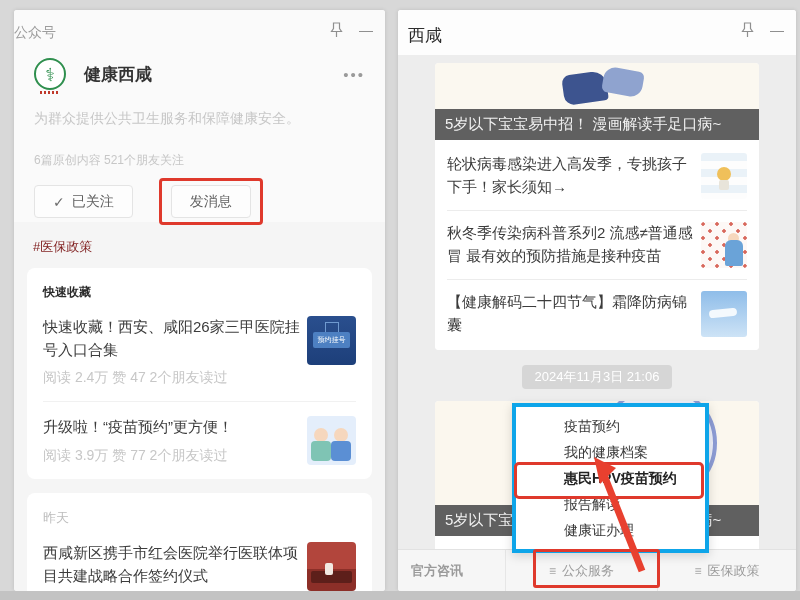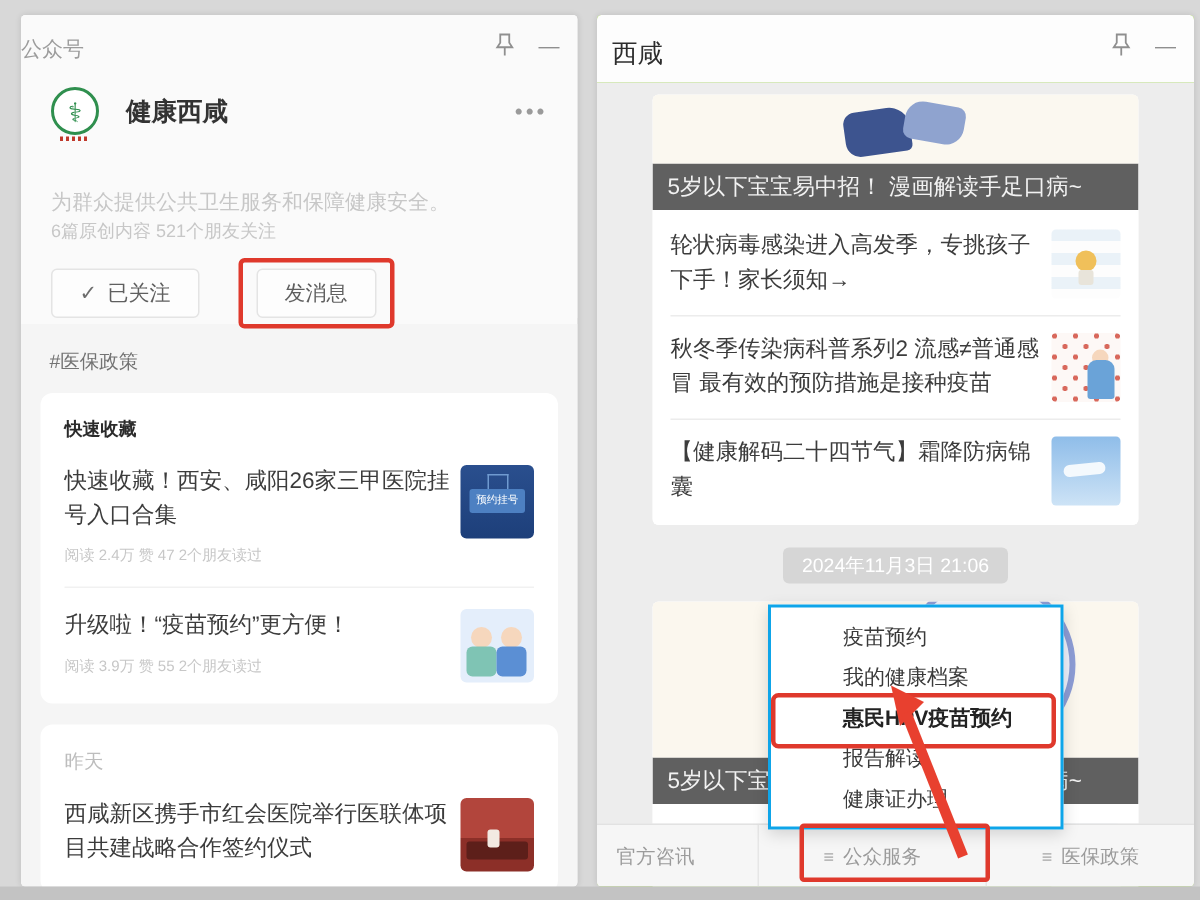--- a/index.html
+++ b/index.html
@@ -18,57 +18,57 @@
   .pin svg { display:block; }
 
   .profile { padding:6px 20px 0 20px; background:#fafafa; }
   .profile-row { display:flex; align-items:center; }
   .logo { width:32px; height:32px; border-radius:50%; border:2px solid #2f8f4e; position:relative; flex-shrink:0; background:#fff; }
   .logo .staff { position:absolute; left:0; right:0; top:1px; text-align:center; font-size:18px; color:#2f8f4e; line-height:28px; }
   .logo .redline { position:absolute; left:4px; right:4px; bottom:-6px; height:3px;
     background:repeating-linear-gradient(90deg,#c0392b 0 2px,transparent 2px 4px); }
   .acct-name { margin-left:18px; font-size:17px; font-weight:600; color:#333; }
   .more-dots { margin-left:auto; color:#9a9a9a; font-size:15px; letter-spacing:2px; }
-  .acct-desc { margin-top:36px; font-size:14px; color:#c7c7c7; }
-  .acct-meta { margin-top:2px; font-size:12px; color:#c7c7c7; }
+  .acct-desc { margin-top:20px; font-size:14px; color:#c7c7c7; }
+  .acct-meta { margin-top:24px; font-size:12px; color:#c7c7c7; }
   .btn-row { display:flex; align-items:center; margin:16px 0 4px 0; gap:38px; }
   .btn { display:inline-flex; align-items:center; justify-content:center; height:33px; padding:0 18px;
     background:#fdfdfd; border:1px solid #e4e4e4; border-radius:4px; font-size:14px; color:#5f5f5f; cursor:pointer; }
   .btn .check { margin-right:7px; color:#6d6d6d; }
   .send-wrap { position:relative; }
   .hl-box { position:absolute; border:3px solid #df392c; border-radius:4px; pointer-events:none; }
   .send-box { left:-12px; right:-12px; top:-7px; bottom:-7px; }
 
   .lp-body { background:#f5f5f5; padding:14px 13px 0 13px; height:100%; }
-  .hashtag { font-size:13px; color:#737373; margin:2px 0 12px 6px; cursor:pointer; }
+  .hashtag { font-size:13px; color:#7f1d1d; margin:2px 0 12px 6px; cursor:pointer; }
   .card { background:#fff; border-radius:8px; padding:16px 16px 14px 16px; margin-bottom:14px; }
   .card-label { font-size:12px; font-weight:700; color:#2b2b2b; margin-bottom:15px; }
   .card-label.gray { color:#bdbdbd; font-weight:400; font-size:13px; }
   .art { display:flex; cursor:pointer; }
   .art-txt { flex:1; min-width:0; }
   .art-title { font-size:15px; color:#3c3c3c; line-height:1.5; }
-  .art-stats { font-size:10px; color:#c7c7c7; margin-top:8px; }
+  .art-stats { font-size:14px; color:#c7c7c7; margin-top:8px; }
   .divider { border-top:1px solid #f1f1f1; margin:14px 0; }
   .thumb { width:49px; height:49px; border-radius:4px; flex-shrink:0; position:relative; overflow:hidden; }
   .thumb-reg { background:linear-gradient(180deg,#2a4f8e,#1d3f7a); }
   .thumb-reg .sign { position:absolute; left:6px; right:6px; top:16px; height:16px; background:#4d80c2; border-radius:2px;
     color:#fff; font-size:7px; text-align:center; line-height:16px; }
   .thumb-reg .string { position:absolute; left:50%; top:6px; width:14px; height:10px; border:1px solid #6f9ad0; border-bottom:none; transform:translateX(-50%); }
   .thumb-vax { background:#e4eefb; }
   .thumb-vax .p1 { position:absolute; left:7px; top:12px; width:14px; height:14px; border-radius:50%; background:#f6d7bd; }
   .thumb-vax .b1 { position:absolute; left:4px; top:25px; width:20px; height:20px; border-radius:4px; background:#7fc4b4; }
   .thumb-vax .p2 { position:absolute; right:8px; top:12px; width:14px; height:14px; border-radius:50%; background:#f6d7bd; }
   .thumb-vax .b2 { position:absolute; right:5px; top:25px; width:20px; height:20px; border-radius:4px; background:#5b8fd4; }
   .thumb-conf { background:linear-gradient(180deg,#b2453c 0 55%,#8c2f28 55% 100%); }
   .thumb-conf .tbl { position:absolute; left:4px; right:4px; bottom:8px; height:12px; background:#5d1f1a; border-radius:2px; }
   .thumb-conf .fig { position:absolute; left:18px; bottom:16px; width:8px; height:12px; background:#f2e9e2; border-radius:2px; }
 
   
   .panel-right { position:absolute; left:398px; top:10px; width:398px; height:581px;
-    background:#84cc16; border-radius:3px; overflow:hidden; box-shadow:0 0 4px rgba(0,0,0,.12); }
+    background:#ffffff; border-radius:3px; overflow:hidden; box-shadow:0 0 4px rgba(0,0,0,.12); }
   .rp-header { position:relative; height:45px; background:#fdfdfd; }
   .rp-title { position:absolute; left:10px; top:14px; font-size:17px; color:#2d2d2d; }
   .rp-body { position:absolute; left:0; right:0; top:45px; bottom:0; background:#ededed; overflow:hidden; }
 
   .feed-card { width:324px; margin:0 auto; border-radius:4px; overflow:hidden; background:#fff; }
   .fc1 { margin-top:8px; }
   .img-strip { height:46px; background:#fbf8f0; position:relative; }
   .img-strip .blob1 { position:absolute; left:128px; top:10px; width:44px; height:30px; background:#3d548f; border-radius:8px 14px 4px 10px; transform:rotate(-8deg); }
   .img-strip .blob2 { position:absolute; left:168px; top:6px; width:40px; height:26px; background:#8fa3cf; border-radius:12px 6px 12px 6px; transform:rotate(10deg); }
   .banner { background:#606060; color:#f2f2f2; font-size:15px; padding:6px 10px; white-space:nowrap; overflow:hidden; }
@@ -97,27 +97,27 @@
     background:#eef1fb; border:4px solid #8d9dd6; overflow:hidden; }
   .fc2 .blanket { position:absolute; left:8px; bottom:-22px; width:100px; height:70px; background:#5a74c9; border-radius:50% 50% 0 0; }
   .fc2 .bhead { position:absolute; left:40px; top:28px; width:30px; height:30px; border-radius:50%; background:#f3d38d; }
   .fc2 .pink-card { position:absolute; left:88px; top:30px; width:27px; height:37px; background:#f6d8da; border:1px solid #e0b3b8; border-radius:2px; }
   .fc2 .pink-card i { position:absolute; left:6px; top:8px; width:14px; height:14px; border-radius:50%; background:#8fbf8a; }
 
   .toolbar { position:absolute; left:0; right:0; bottom:0; height:42px; background:#f6f6f6;
     border-top:1px solid #e2e2e2; display:flex; align-items:stretch; z-index:5; }
   .tab { display:flex; align-items:center; font-size:13px; color:#9b9b9b; cursor:pointer; }
   .tab .hamb { margin-right:6px; font-size:12px; color:#a8a8a8; }
-  .tab1 { flex:0 0 107px; padding-left:13px; }
+  .tab1 { flex:0 0 107px; padding-left:13px;font-weight:bold; }
   .tab2 { flex:0 0 152px; justify-content:center; border-left:1px solid #e6e6e6; }
   .tab3 { flex:1; justify-content:center; border-left:1px solid #e6e6e6; }
   .tab2-box { left:135px; top:494px; width:127px; height:39px; z-index:9; border-radius:3px; }
 
   .popup { position:absolute; left:114px; top:348px; width:197px; height:150px; background:#fff;
-    border:2px solid #0ea5e9; box-shadow:0 3px 10px rgba(0,0,0,.15); z-index:7;
+    border:4px solid #0ea5e9; box-shadow:0 3px 10px rgba(0,0,0,.15); z-index:7;
     display:flex; flex-direction:column; justify-content:space-around; padding:6px 0 6px 48px; }
   .popup-item { font-size:14px; color:#3a3a3a; cursor:pointer; line-height:1; }
   .popup-item.hl { font-weight:700; color:#222; }
   .popup-box { left:116px; top:407px; width:190px; height:37px; z-index:8; border-radius:5px; }
 
   .arrow-svg { position:absolute; left:186px; top:398px; z-index:10; pointer-events:none; }
 </style>
 </head>
 <body>
 
@@ -174,21 +174,21 @@
           </div>
           <div class="thumb thumb-reg">
             <div class="string"></div>
             <div class="sign">预约挂号</div>
           </div>
         </div>
         <div class="divider"></div>
         <div class="art">
           <div class="art-txt">
             <div class="art-title">升级啦！“疫苗预约”更方便！</div>
-            <div class="art-stats">阅读 3.9万  赞 55  2个朋友读过</div>
+            <div class="art-stats">阅读 3.9万  赞 77  2个朋友读过</div>
           </div>
           <div class="thumb thumb-vax">
             <i class="p1"></i>
               <i class="b1"></i>
             <i class="p2"></i>
               <i class="b2"></i>
           </div>
         </div>
       </div>
 

